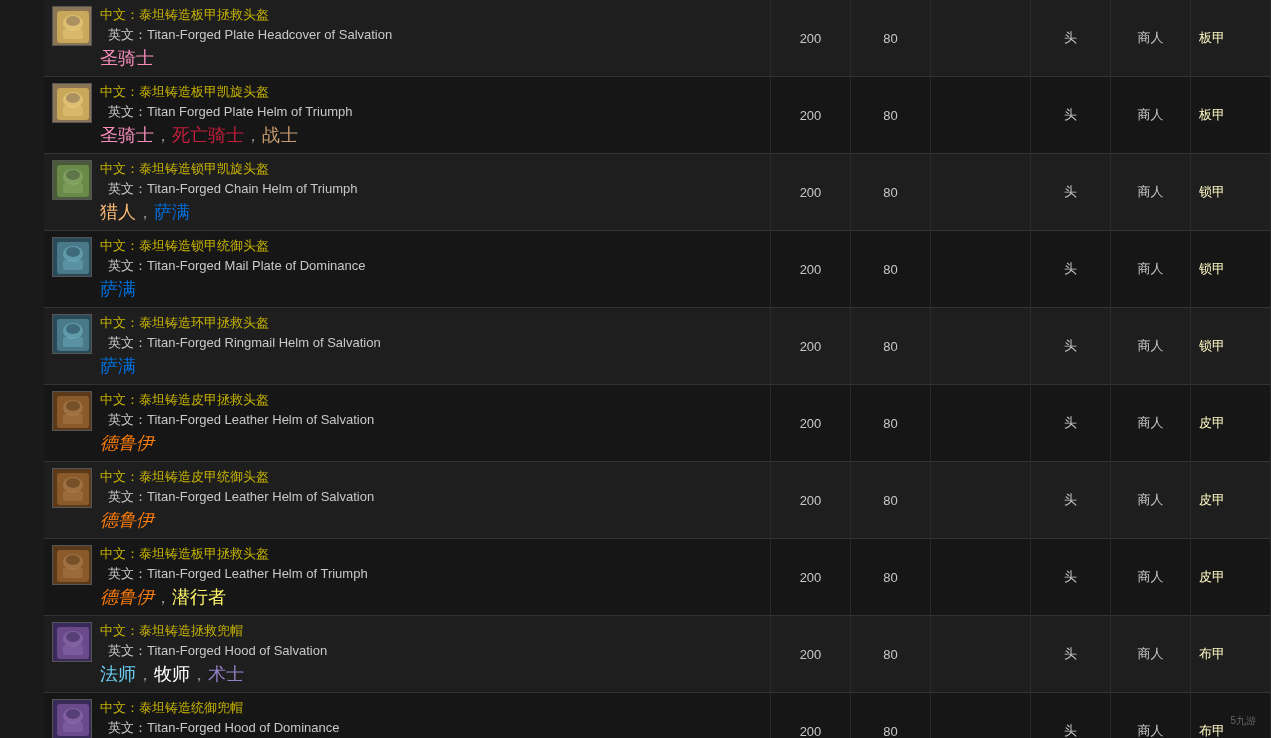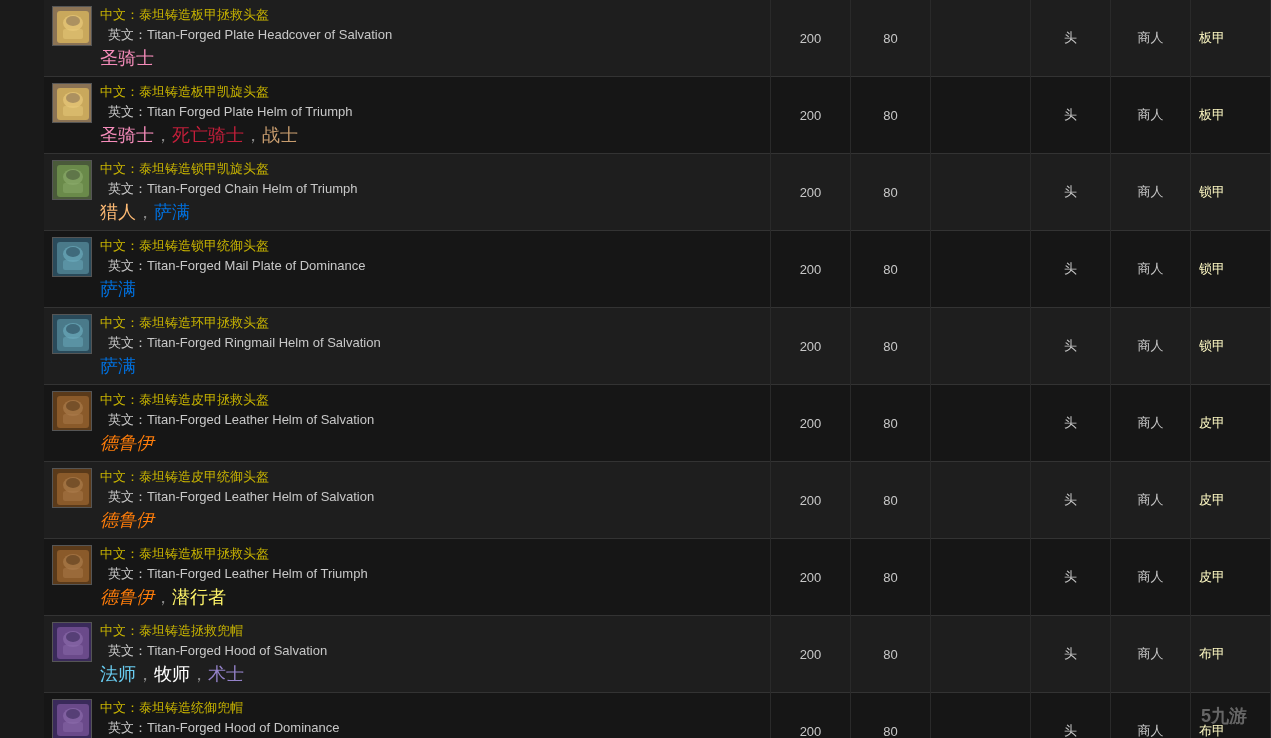--- a/index.html
+++ b/index.html
@@ -89,24 +89,24 @@
       width: 80px;
     }
     .col-type {
       text-align: left;
       color: #fef9c3;
       width: 80px;
     }
     .watermark {
       position: fixed;
       bottom: 10px;
-      right: 24px;
+      right: 15px;
       color: #666;
-      font-size: 18px;
-      font-weight: bold;
+      font-size: 10px;
+      font-weight: normal;
     }
   </style>
 </head>
 <body>
 
 <div class="table-container">
   <table>
     <tbody id="table-body">
     <tr>
           <td>

